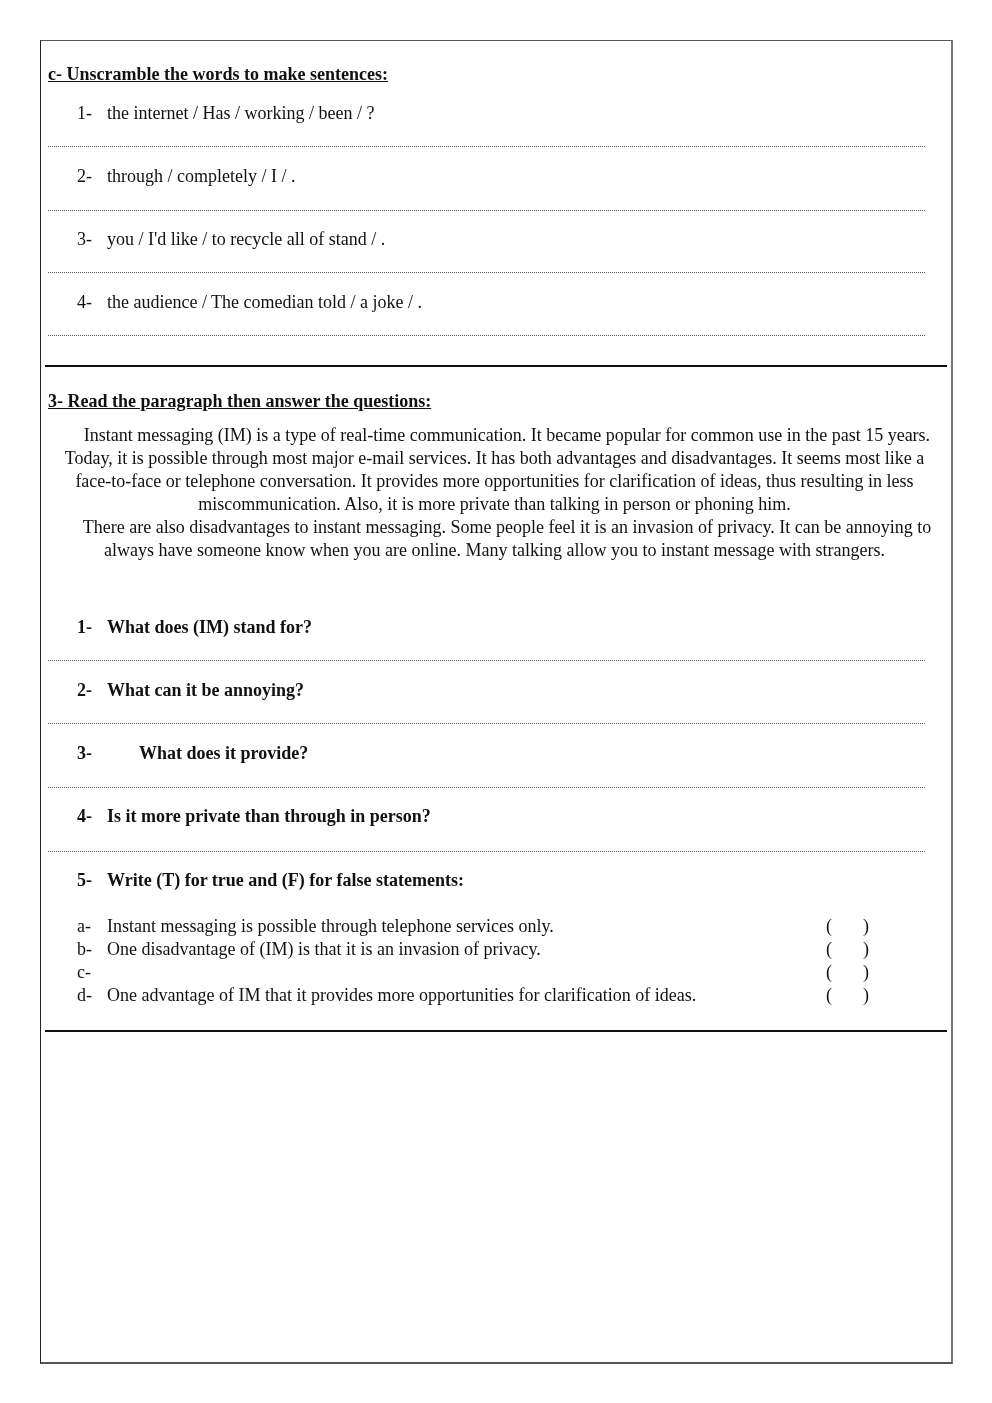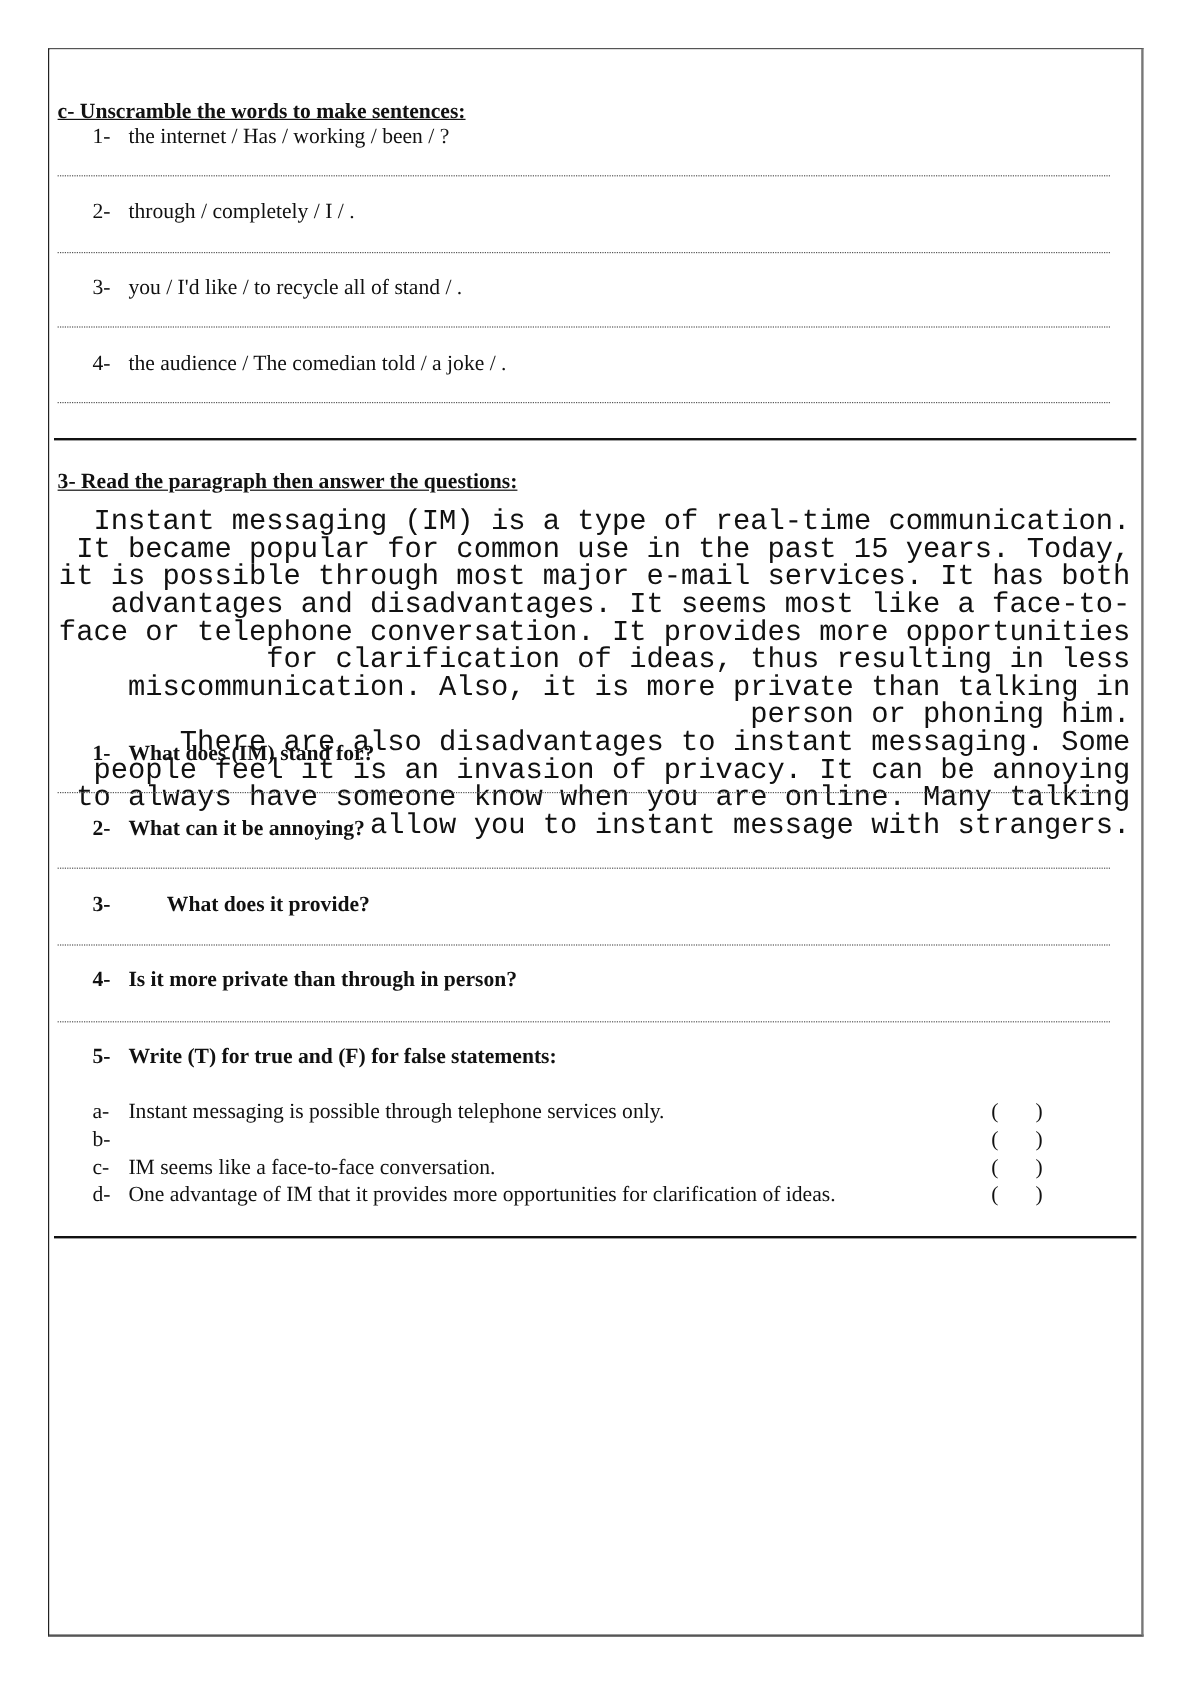--- a/index.html
+++ b/index.html
@@ -60,24 +60,23 @@
       left: 45px;
       width: 902px;
       height: 0;
       border-top: 2px solid #111111;
     }
     .paragraph {
       position: absolute;
       left: 47px;
       top: 424px;
       width: 895px;
-      font-size: 24px;
+      font-size: 18px;
       line-height: 23px;
-      text-align: right;
-      font-family: Liberation Mono, monospace;
+      text-align: center;
     }
     .paragraph p {
       margin: 0;
       text-indent: 25px;
     }
     .tf-row {
       position: absolute;
       left: 0;
       width: 992px;
       height: 23px;
@@ -86,21 +85,21 @@
     .tf-letter { position: absolute; left: 77px; }
     .tf-text { position: absolute; left: 107px; white-space: nowrap; }
     .tf-open { position: absolute; left: 826px; }
     .tf-close { position: absolute; left: 863px; }
   </style>
 </head>
 <body>
 
 <div class="page-frame"></div>
 
-<div class="abs heading" style="top:82px;text-align:center;">c- Unscramble the words to make sentences:</div>
+<div class="abs heading" style="top:64px;text-align:center;">c- Unscramble the words to make sentences:</div>
 
 <div>
   <span class="item-num" style="top:103px;">1-</span>
   <span class="item-text" style="top:103px;">the internet / Has / working / been / ?</span>
 </div>
 <div class="dotted-line" style="top:146px;"></div>
 
 <div>
   <span class="item-num" style="top:166px;">2-</span>
   <span class="item-text" style="top:166px;">through / completely / I / .</span>
@@ -158,26 +157,26 @@
 </div>
 
 <div class="tf-row" style="top:916px;">
   <span class="tf-letter">a-</span>
   <span class="tf-text">Instant messaging is possible through telephone services only.</span>
   <span class="tf-open">(</span>
   <span class="tf-close">)</span>
 </div>
 <div class="tf-row" style="top:939px;">
   <span class="tf-letter">b-</span>
+  <span class="tf-text">One disadvantage of (IM) is that it is an invasion of privacy.</span>
   <span class="tf-open">(</span>
   <span class="tf-close">)</span>
 </div>
 <div class="tf-row" style="top:962px;">
   <span class="tf-letter">c-</span>
-  <span class="tf-text">IM seems like a face-to-face conversation.</span>
   <span class="tf-open">(</span>
   <span class="tf-close">)</span>
 </div>
 <div class="tf-row" style="top:985px;">
   <span class="tf-letter">d-</span>
   <span class="tf-text">One advantage of IM that it provides more opportunities for clarification of ideas.</span>
   <span class="tf-open">(</span>
   <span class="tf-close">)</span>
 </div>
 

